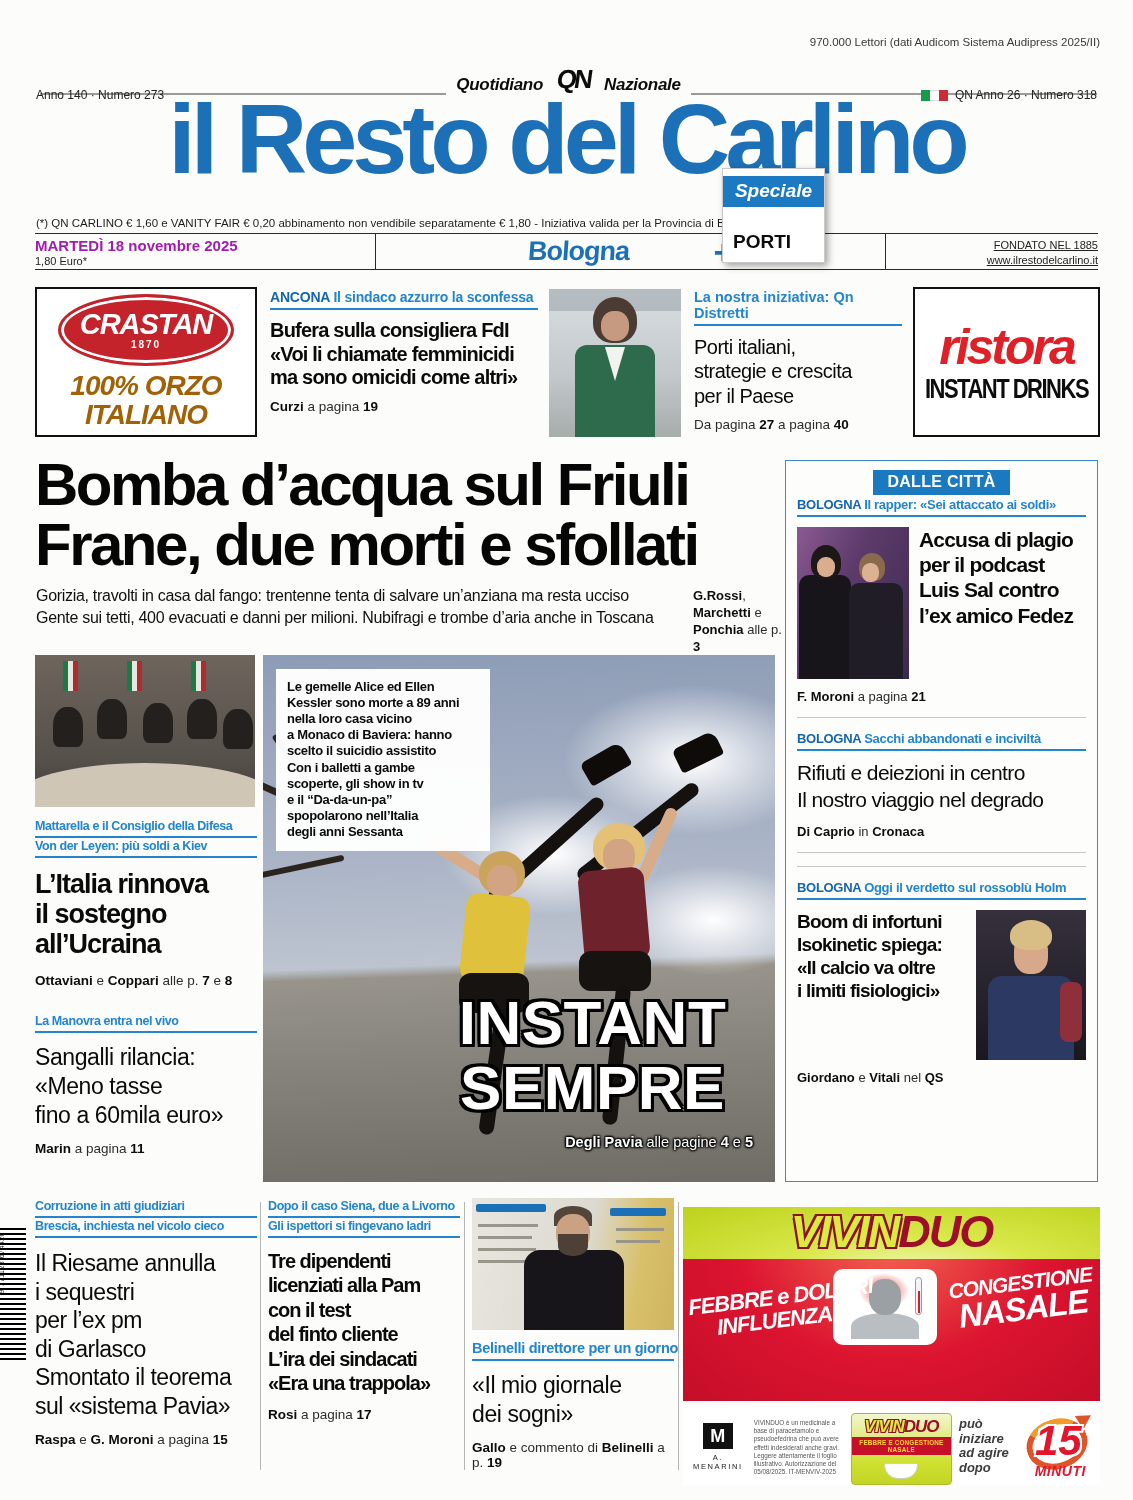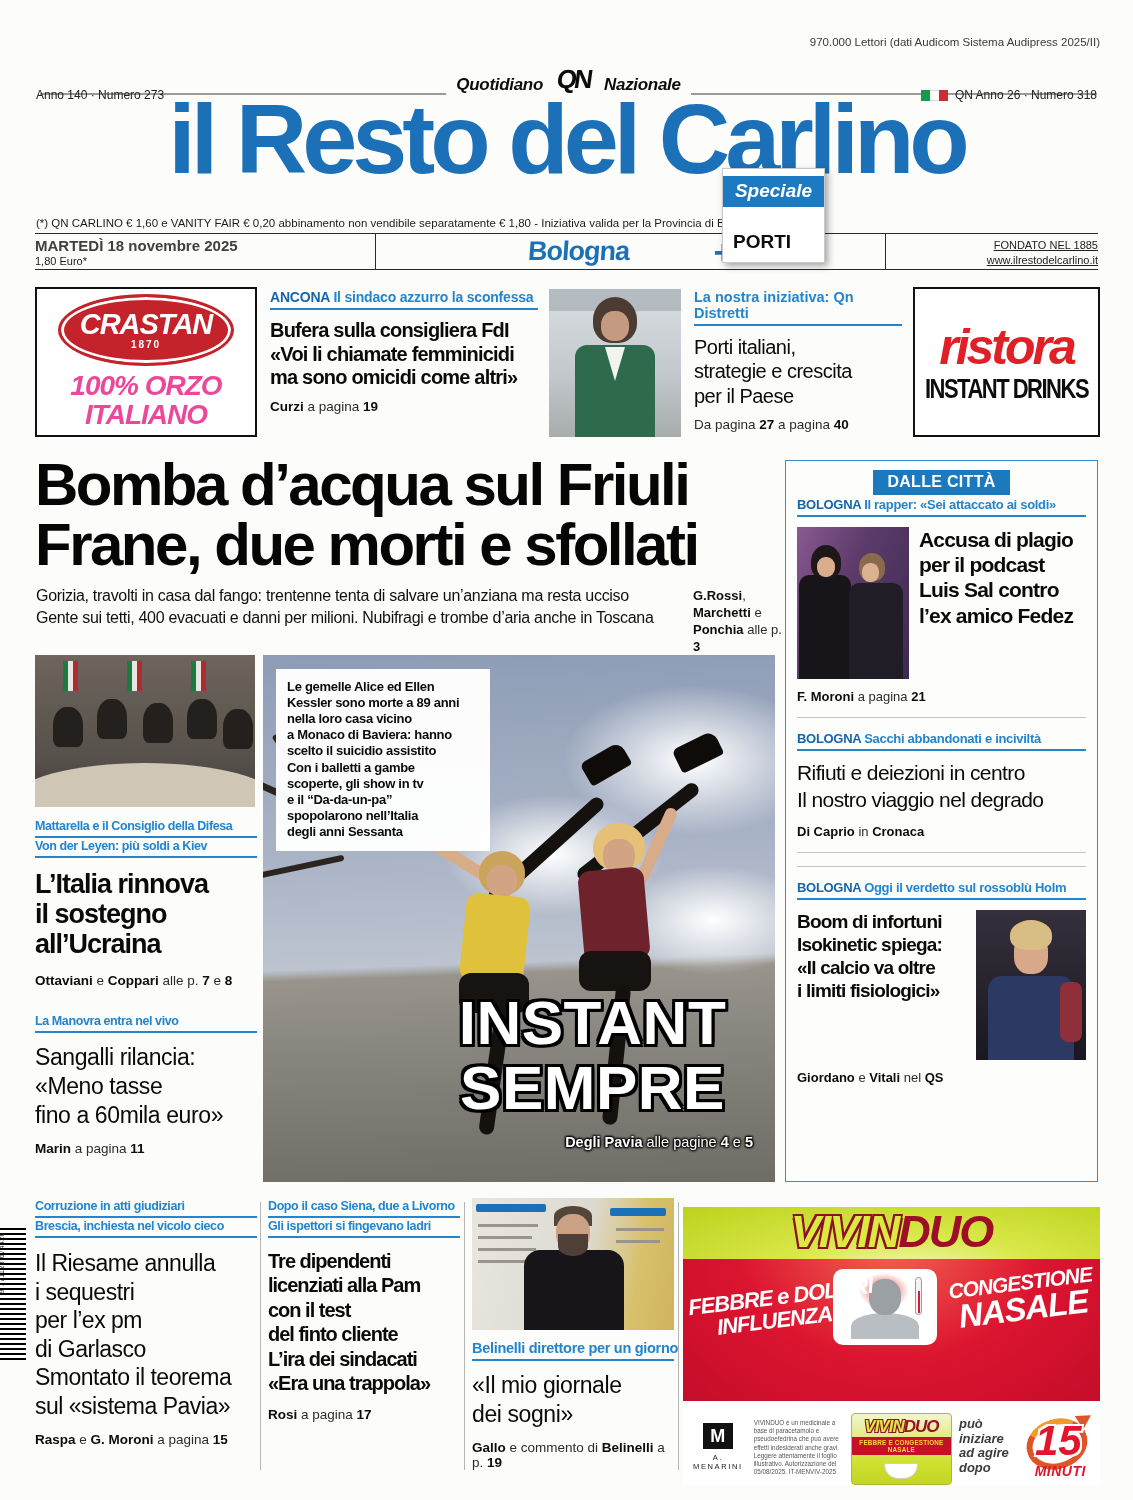--- a/index.html
+++ b/index.html
@@ -27,21 +27,21 @@
             border:1px solid #c9c9c9; box-shadow:3px 3px 7px rgba(0,0,0,.35); z-index:6; }
   .insert .tab { margin-top:7px; background:#1b7ac2; color:#fff; font-style:italic; font-weight:800;
                  font-size:19px; text-align:center; padding:4px 0 5px; }
   .insert .ttl { position:absolute; left:10px; bottom:9px; font-weight:800; font-size:19px; color:#0d0d0d; }
   .disclaimer { position:absolute; top:217px; left:36px; font-size:11.5px; color:#1c1c1c; }
 
   
   .datebar { position:absolute; top:233px; left:35px; width:1063px; height:37px;
              border-top:1.5px solid #2a2a2a; border-bottom:1.5px solid #2a2a2a; display:flex; align-items:stretch; }
   .db-left { width:340px; padding-top:3px; }
-  .db-date { font-weight:800; font-size:15px; color:#404040; }
+  .db-date { font-weight:800; font-size:15px; color:#a21caf; }
   .db-price { font-size:11px; color:#222; margin-top:1px; }
   .db-sep { width:1px; background:#2a2a2a; }
   .db-mid { flex:1; display:flex; align-items:center; justify-content:center; gap:85px; }
   .db-ed { color:#1c70b8; font-weight:800; font-size:27px; letter-spacing:-1px; transform:skewX(-4deg); }
   .db-plus { color:#1c70b8; font-weight:800; font-size:34px; line-height:1; }
   .db-right { width:212px; text-align:right; padding-top:4px; font-size:11px; color:#222; line-height:1.35;text-decoration:underline; }
 
   
   .kicker { font-weight:700; color:#2285cd; }
   .kicker .seg-b { color:#1565ad; font-weight:800; }
@@ -51,21 +51,21 @@
   .byline .seg-b { font-weight:800; color:#0c0c0c; }
   .hl { color:#0a0a0a; }
 
   
   .ad-crastan { position:absolute; left:35px; top:287px; width:222px; height:150px; border:2px solid #111;
                 background:#fff; display:flex; flex-direction:column; align-items:center; justify-content:center; gap:6px; }
   .cr-oval { width:176px; height:72px; background:#c4232b; border-radius:50%; border:3px solid #c4232b;
              box-shadow:inset 0 0 0 3px #fff; display:flex; flex-direction:column; align-items:center; justify-content:center; }
   .cr-name { color:#fff; font-weight:800; font-style:italic; font-size:29px; letter-spacing:-1px; line-height:1; }
   .cr-year { color:#fff; font-size:10px; font-weight:700; letter-spacing:2px; }
-  .cr-tag { font-style:italic; font-weight:800; font-size:28px; letter-spacing:-1px; line-height:1.02; text-align:center; color:#ec4899; }
+  .cr-tag { font-style:italic; font-weight:800; font-size:28px; letter-spacing:-1px; line-height:1.02; text-align:center; color:#a16207; }
 
   .story-ancona { position:absolute; left:270px; top:289px; width:268px; }
   .story-ancona .kicker { font-size:14px; letter-spacing:-0.2px; }
   .story-ancona .hl { margin-top:9px; font-size:20px; font-weight:600; line-height:1.18; letter-spacing:-0.8px; }
   .story-ancona .byline { margin-top:9px; }
 
   .photo-consigliera { position:absolute; left:549px; top:289px; width:132px; height:148px; overflow:hidden;
      background:linear-gradient(#d9dee1,#c2c8cc 58%,#a7adab); }
   .pc-hair { position:absolute; left:44px; top:8px; width:44px; height:46px; background:#4c3b33; border-radius:50% 50% 42% 42%; }
   .pc-face { position:absolute; left:52px; top:22px; width:28px; height:30px; background:#c69a80; border-radius:45%; }

